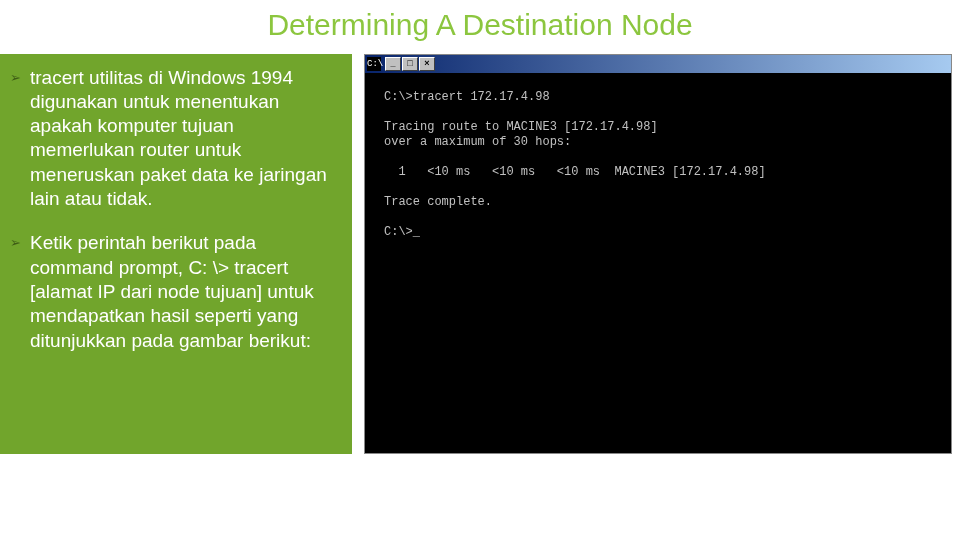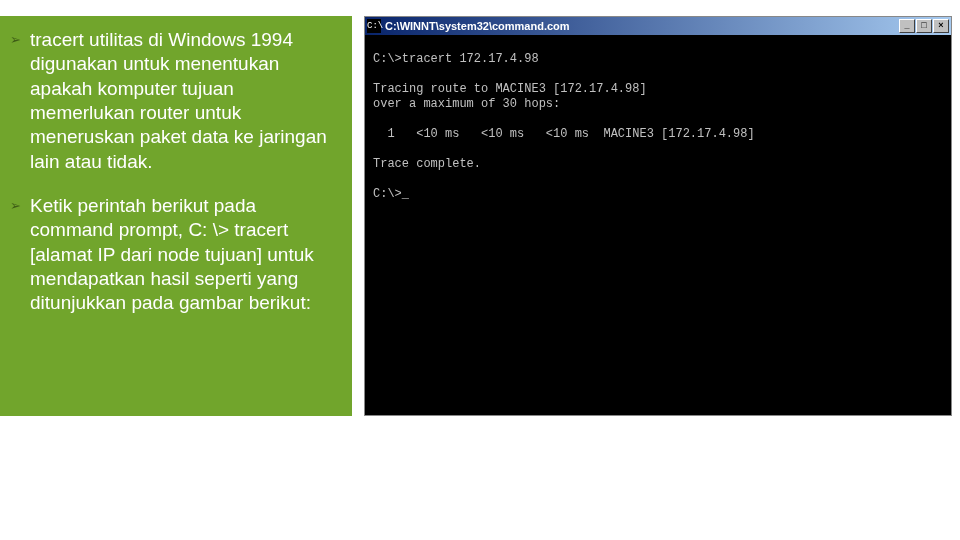--- a/index.html
+++ b/index.html
@@ -103,52 +103,52 @@
     font-family: "Tahoma", sans-serif;
     font-size: 9px;
     line-height: 10px;
     text-align: center;
     color: #000;
     font-weight: 700;
   }
   .cmd-body {
     background: #000;
     color: #c0c0c0;
-    padding: 2px 8px;
+    padding: 2px 19px;
     min-height: 380px;
     white-space: pre;
     font-family: "Courier New", monospace;
     font-size: 12px;
     line-height: 1.25;
   }
 </style>
 </head>
 <body>
 
 <div class="title-area">
+  <div class="title">Determining A Destination Node</div>
 </div>
 
 <div class="content">
 
   <div class="left-panel">
     <div class="bullet-block">
       <div class="bullet">➢</div>
       <div class="bullet-text">tracert utilitas di Windows 1994 digunakan untuk menentukan apakah komputer tujuan memerlukan router untuk meneruskan paket data ke jaringan lain atau tidak.</div>
     </div>
     <div class="bullet-block">
       <div class="bullet">➢</div>
       <div class="bullet-text">Ketik perintah berikut pada command prompt, C: \&gt; tracert [alamat IP dari node tujuan] untuk mendapatkan hasil seperti yang ditunjukkan pada gambar berikut:</div>
     </div>
   </div>
 
   <div class="right-panel">
     <div class="cmd-window">
       <div class="cmd-titlebar">
         <span class="cmd-titlebar-icon">C:\</span>
-        <span class="cmd-titlebar-text">C:\WINNT\system32\command.com</span>
         <div class="cmd-titlebar-buttons">
           <div class="cmd-win-btn">_</div>
           <div class="cmd-win-btn">□</div>
           <div class="cmd-win-btn">×</div>
         </div>
       </div>
       <div class="cmd-body">
 C:\&gt;tracert 172.17.4.98
 
 Tracing route to MACINE3 [172.17.4.98]

